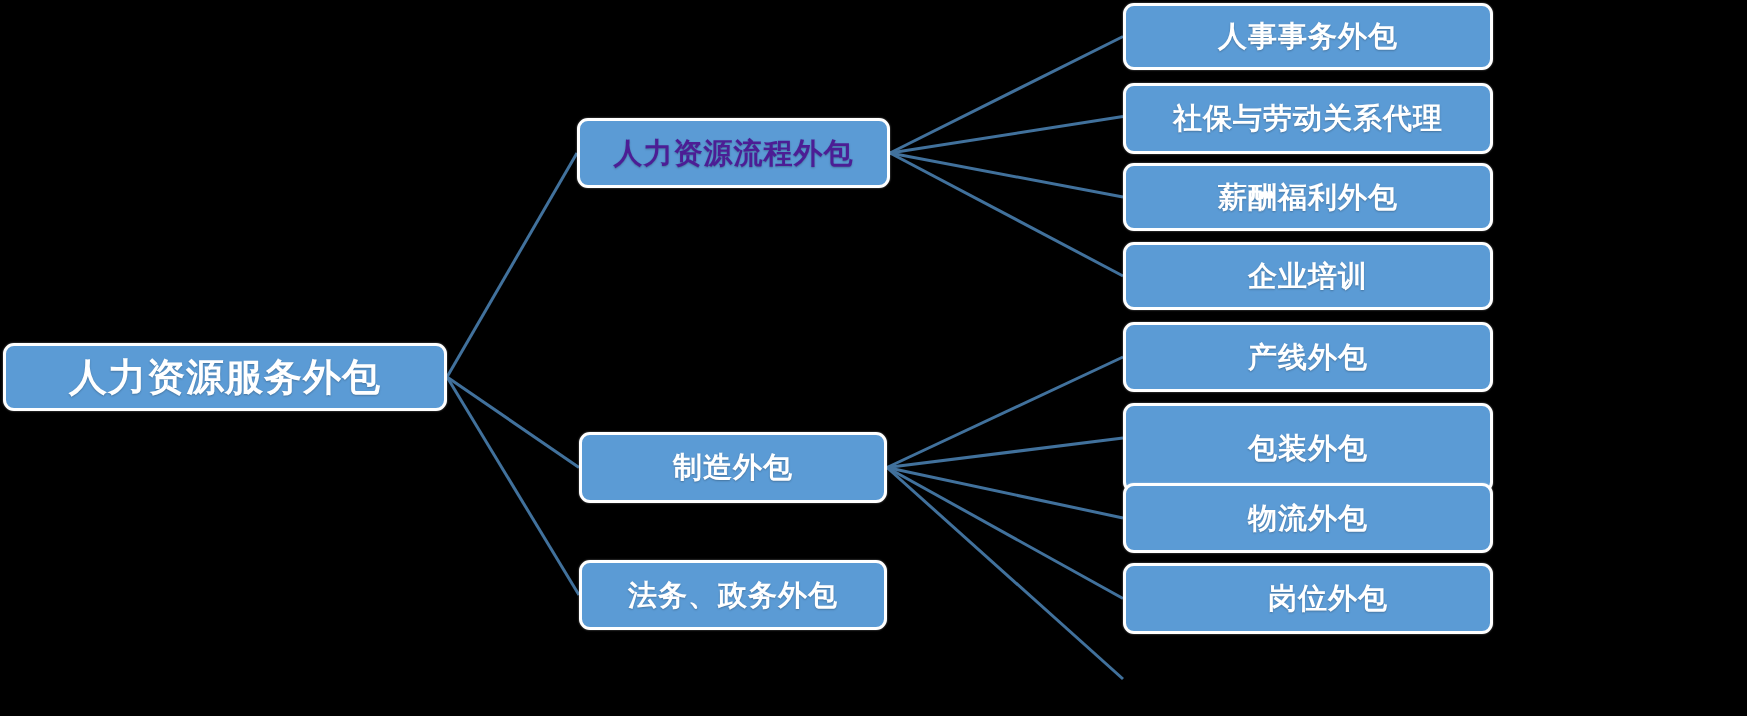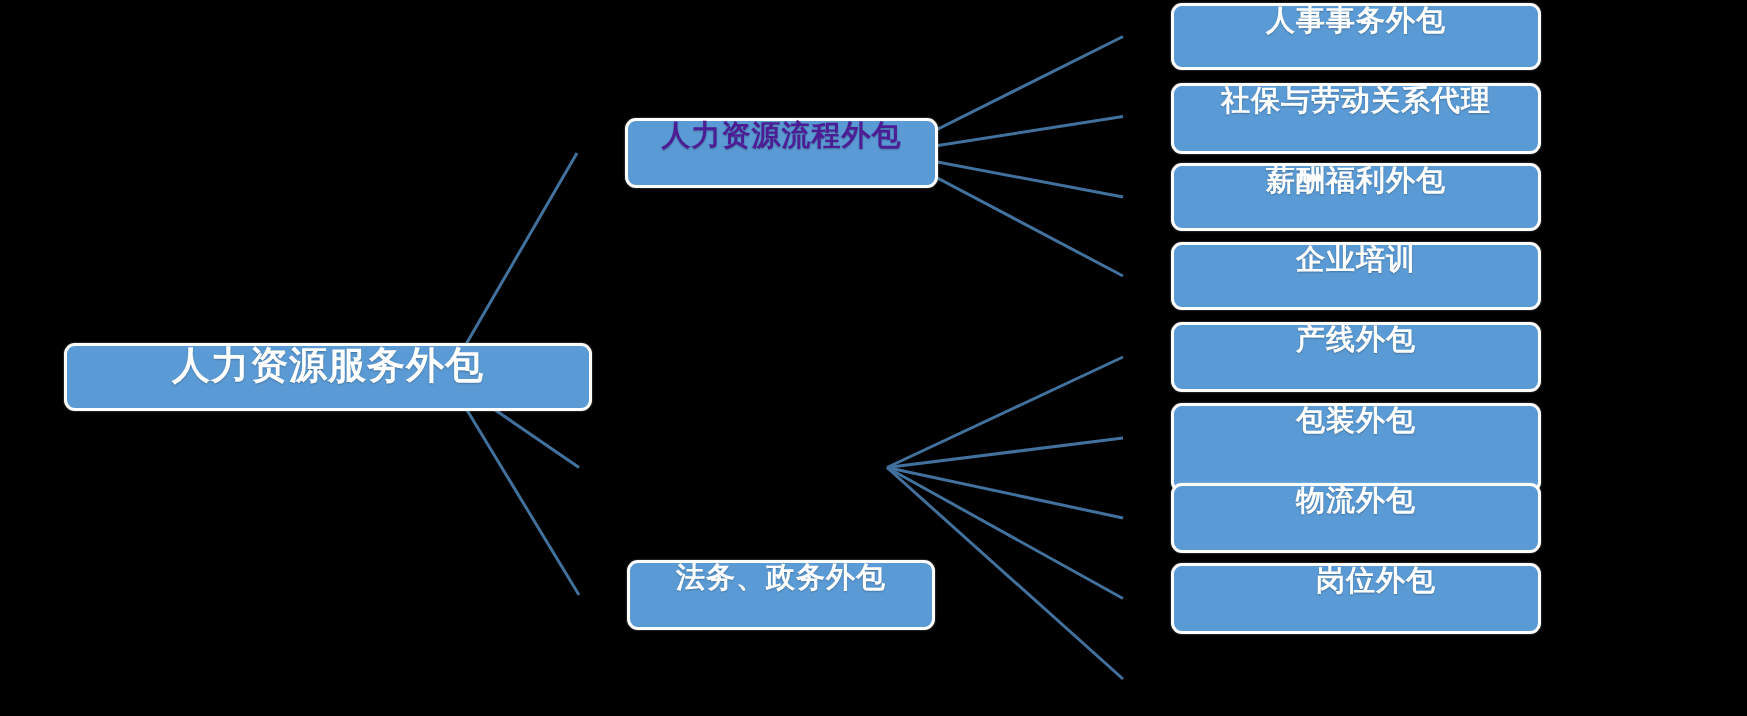--- a/index.html
+++ b/index.html
@@ -19,26 +19,26 @@
     position: absolute;
     left: 0;
     top: 0;
     width: 1747px;
     height: 716px;
   }
   .node {
     position: absolute;
     box-sizing: border-box;
     display: flex;
+    align-items: center;
     justify-content: center;
     background: #5B9BD5;
     border: 3px solid #FFFFFF;
     border-radius: 11px;
     box-shadow: 0 0 2px rgba(255,255,255,0.45);
-    margin-left: 48px;
   }
   .node .label {
     color: #FFFFFF;
     font-weight: 700;
     letter-spacing: 1px;
     text-align: center;
     white-space: nowrap;
     line-height: 1;
     text-shadow: 0 1px 2px rgba(0,0,0,0.25);
   }
@@ -58,25 +58,28 @@
       <line x1="890" y1="153" x2="1123" y2="116.5" stroke="#41719C" stroke-width="3"></line>
       <line x1="890" y1="153" x2="1123" y2="197" stroke="#41719C" stroke-width="3"></line>
       <line x1="890" y1="153" x2="1123" y2="276" stroke="#41719C" stroke-width="3"></line>
       <line x1="887" y1="467.5" x2="1123" y2="357" stroke="#41719C" stroke-width="3"></line>
       <line x1="887" y1="467.5" x2="1123" y2="438" stroke="#41719C" stroke-width="3"></line>
       <line x1="887" y1="467.5" x2="1123" y2="518" stroke="#41719C" stroke-width="3"></line>
       <line x1="887" y1="467.5" x2="1123" y2="598.5" stroke="#41719C" stroke-width="3"></line>
       <line x1="887" y1="467.5" x2="1123" y2="679" stroke="#41719C" stroke-width="3"></line>
     </svg>
 
-<div class="node root" style="left: 16px; top: 343px; width: 528px; height: 68px; background: rgb(91, 155, 213); border-color: rgb(255, 255, 255);">
+<div class="node root" style="left: 3px; top: 343px; width: 444px; height: 68px; background: rgb(91, 155, 213); border-color: rgb(255, 255, 255);">
       <span class="label" style="color: rgb(255, 255, 255);">人力资源服务外包</span>
     </div>
     <div class="node branch" style="left: 577px; top: 118px; width: 313px; height: 70px; background: rgb(91, 155, 213); border-color: rgb(255, 255, 255);">
       <span class="label" style="color: #4c1d95;">人力资源流程外包</span>
+    </div>
+    <div class="node branch" style="left: 579px; top: 432px; width: 308px; height: 71px; background: rgb(91, 155, 213); border-color: rgb(255, 255, 255);">
+      <span class="label" style="color: rgb(255, 255, 255);">制造外包</span>
     </div>
     <div class="node branch" style="left: 579px; top: 560px; width: 308px; height: 70px; background: rgb(91, 155, 213); border-color: rgb(255, 255, 255);">
       <span class="label" style="color: rgb(255, 255, 255);">法务、政务外包</span>
     </div>
     <div class="node leaf" style="left: 1123px; top: 3px; width: 370px; height: 67px; background: rgb(91, 155, 213); border-color: rgb(255, 255, 255);">
       <span class="label" style="color: rgb(255, 255, 255);">人事事务外包</span>
     </div>
     <div class="node leaf" style="left: 1123px; top: 83px; width: 370px; height: 71px; background: rgb(91, 155, 213); border-color: rgb(255, 255, 255);">
       <span class="label" style="color: rgb(255, 255, 255);">社保与劳动关系代理</span>
     </div>

